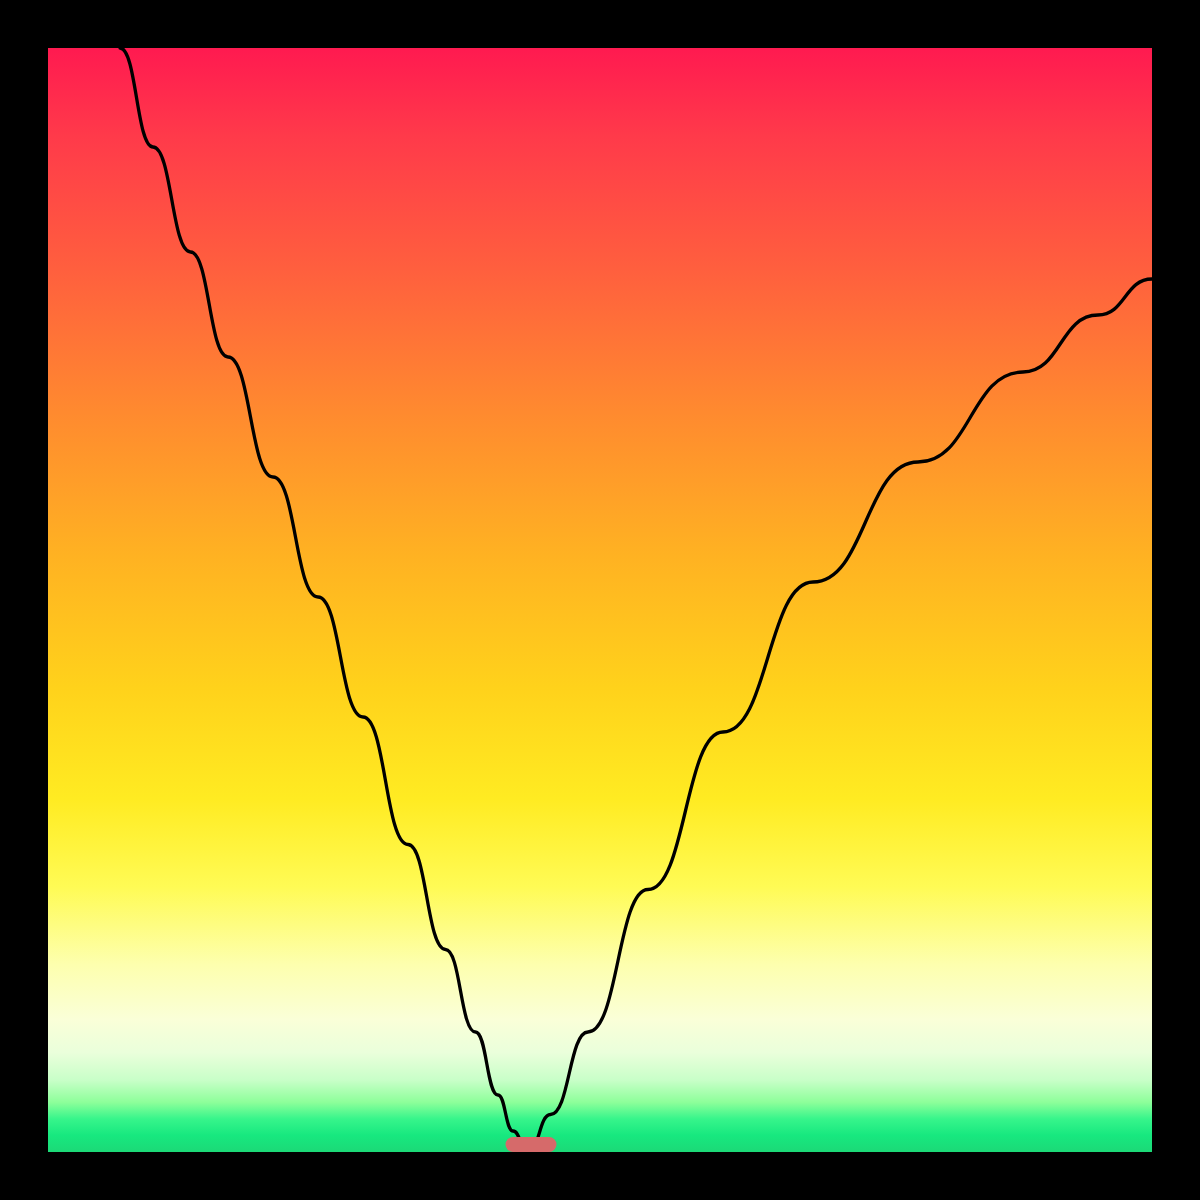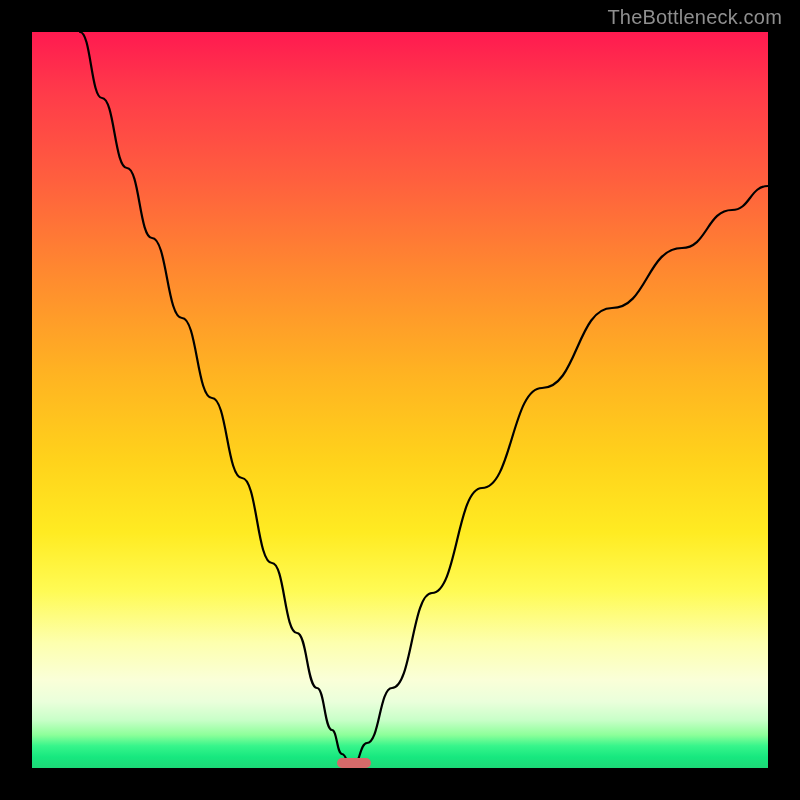--- a/index.html
+++ b/index.html
@@ -86,15 +86,14 @@
 
     <svg class="curve-svg" viewBox="0 0 736 736" preserveAspectRatio="none">
       <path id="curve-left" class="curve-path" d="M 48 0 C 59 0 59 66 70 66 C 82.5 66 82.5 136 95 136 C 107.5 136 107.5 206 120 206 C 135 206 135 286 150 286 C 165 286 165 366 180 366 C 195 366 195 446 210 446 C 225 446 225 531 240 531 C 252.5 531 252.5 601 265 601 C 275 601 275 656 285 656 C 292.5 656 292.5 698 300 698 C 305 698 305 722 310 722 C 315 722 315 736 320 736"></path>
       <path id="curve-right" class="curve-path" d="M 320 736 C 327.5 736 327.5 711 335 711 C 347.5 711 347.5 656 360 656 C 380 656 380 561 400 561 C 425 561 425 456 450 456 C 480 456 480 356 510 356 C 545 356 545 276 580 276 C 615 276 615 216 650 216 C 675 216 675 178 700 178 C 718 178 718 154 736 154"></path>
     </svg>
 
     <div id="cusp-marker" class="marker" style="width: 34px; height: 10px; left: 305px; top: 726px;"></div>
 
   </div>
 
-  <div class="watermark">TheBottleneck.com</div>
 
 </div>
 
 </body></html>

